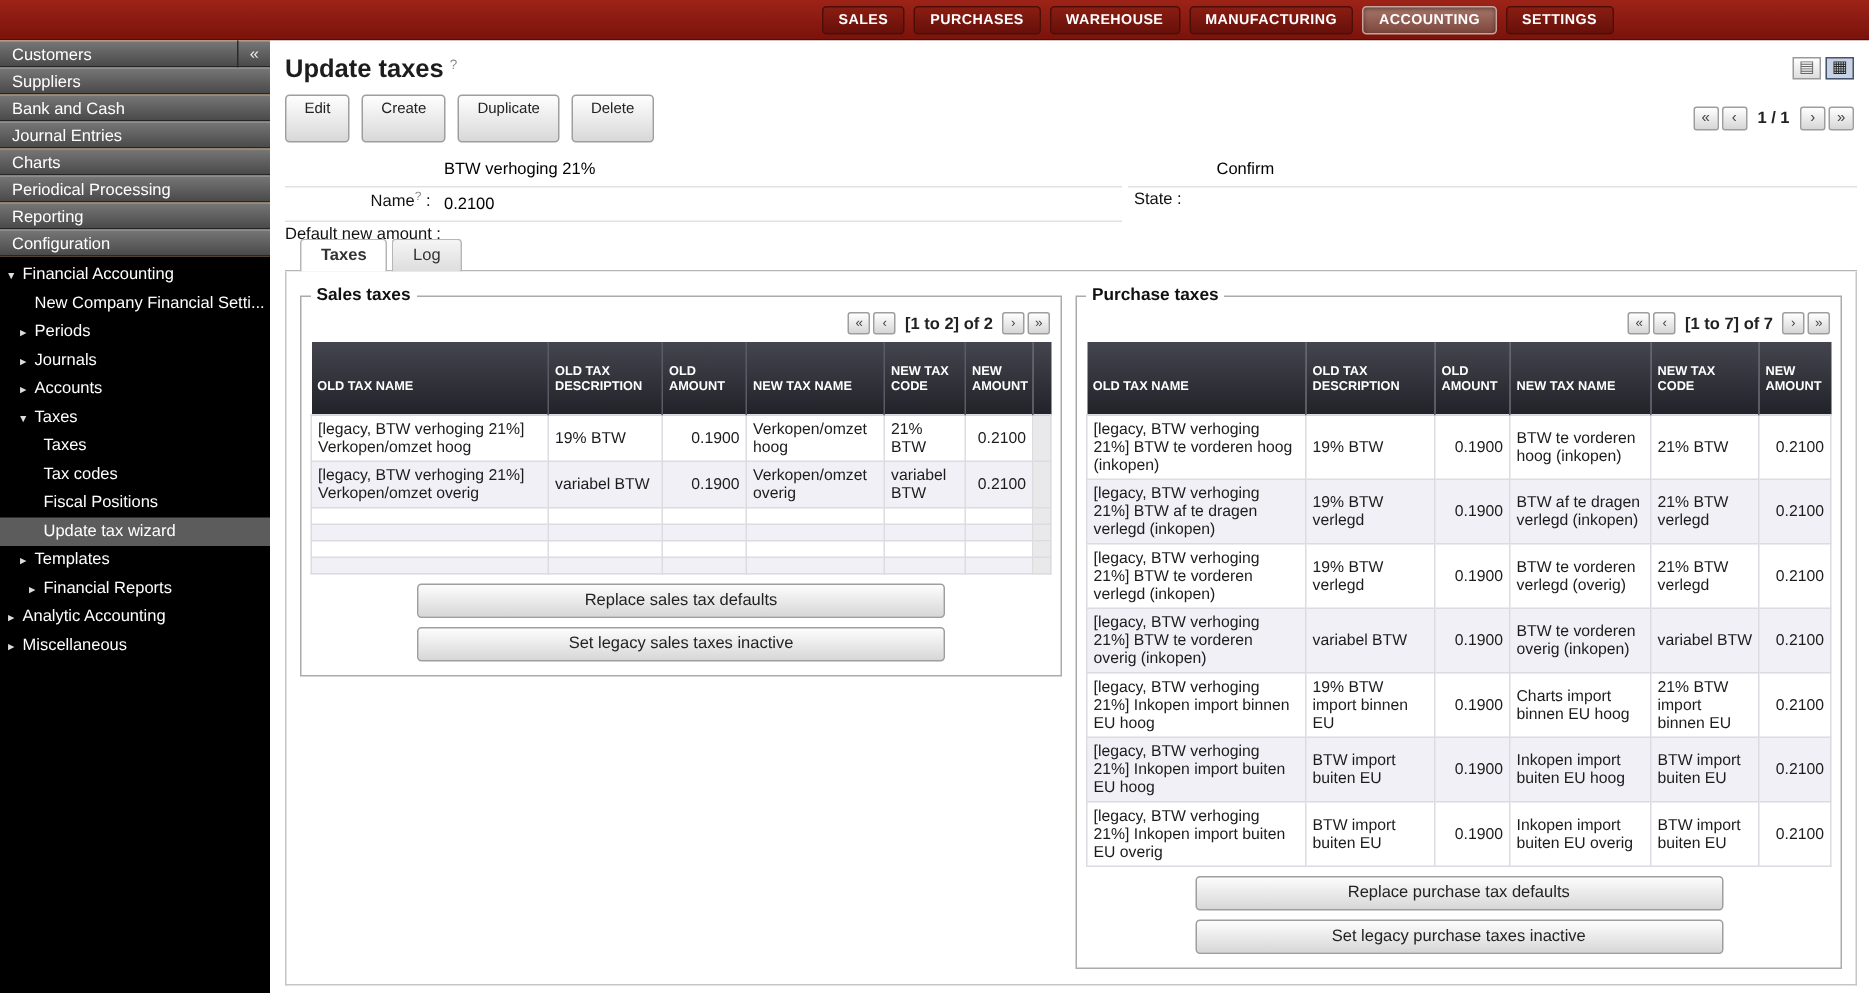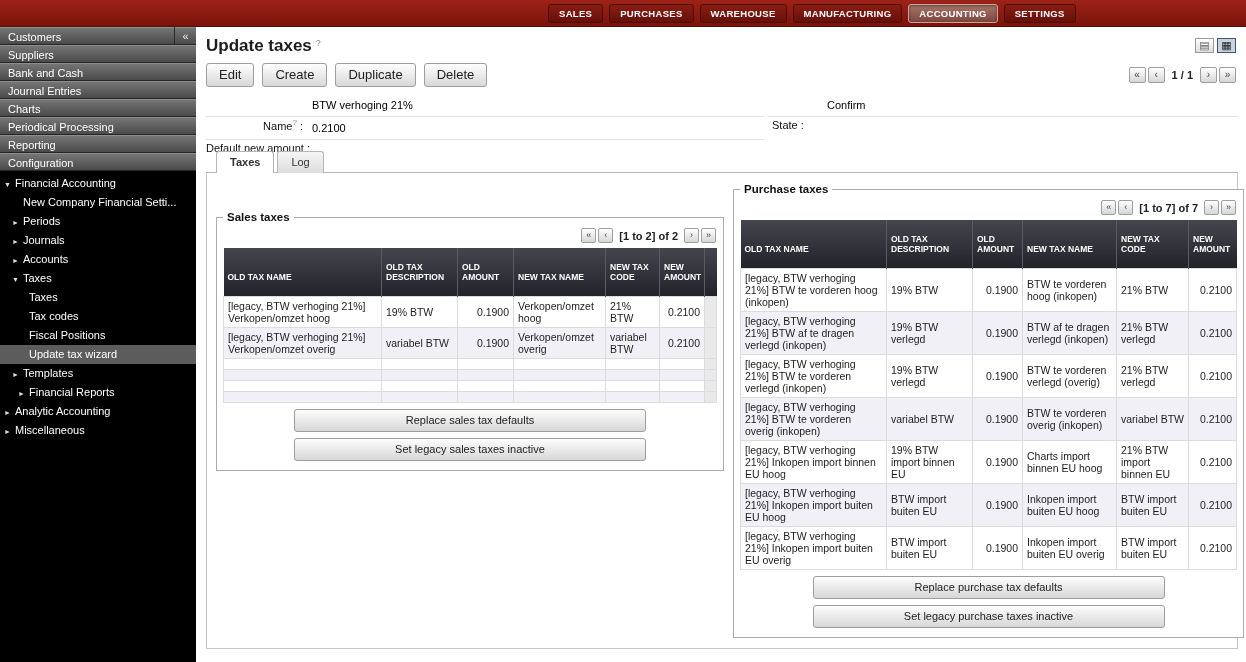--- a/index.html
+++ b/index.html
@@ -9,21 +9,21 @@
   
   .topbar { height:27px; background:linear-gradient(#9d2318,#7a130b); border-bottom:1px solid #550d06; display:flex; align-items:center; }
   .menubar { display:flex; gap:6px; margin-left:548px; }
   .top-btn { font-size:9.5px; font-weight:bold; color:#fff; background:linear-gradient(#8a1d12,#66100a);
              border:1px solid #4e0e08; border-radius:3px; padding:3px 10px; cursor:pointer; letter-spacing:.3px; }
   .top-btn.active { background:linear-gradient(#a8766b,#7d473c); border-color:#caa49c; box-shadow:inset 0 1px 3px rgba(0,0,0,.45); }
 
   .bodyrow { display:flex; height:635px; }
 
   
-  .sidebar { width:196px; background:#fdba74; display:flex; flex-direction:column; flex-shrink:0; }
+  .sidebar { width:180px; background:#fdba74; display:flex; flex-direction:column; flex-shrink:0; }
   .section { height:18px; line-height:18px; background:linear-gradient(#757575,#4a4a4a);
              border-top:1px solid #8e8e8e; border-bottom:1px solid #262626; color:#fff; font-size:11px;
              padding-left:8px; position:relative; cursor:pointer; white-space:nowrap; }
   .section .collapse { position:absolute; right:0; top:-1px; width:22px; height:20px; line-height:18px; text-align:center;
              border-left:1px solid #2a2a2a; font-size:11px; color:#eee; cursor:pointer; }
   .tree { flex:1; background:#000; padding-top:3px; }
   .tree-item { height:19px; line-height:19px; color:#fff; font-size:11px; cursor:pointer; white-space:nowrap; overflow:hidden; }
   .tree-item .arrow { display:inline-block; width:11px; font-size:7px; color:#ddd; text-align:left; }
   .lvl0 { padding-left:4px; }
   .lvl1 { padding-left:12px; }
@@ -36,21 +36,21 @@
   .title-row { display:flex; align-items:flex-start; }
   .page-title { font-size:17px; font-weight:bold; color:#1d1d1d; margin:1px 0 4px 0; }
   .help-sup { font-size:9px; color:#8a8a8a; margin-left:4px; margin-top:3px; cursor:pointer; }
   .view-switch { margin-left:auto; display:flex; gap:3px; margin-top:3px; margin-right:2px; }
   .vs-icon { width:19px; height:15px; border:1px solid #9a9a9a; background:linear-gradient(#fff,#ddd);
              font-size:11px; line-height:13px; text-align:center; color:#666; cursor:pointer; }
   .vs-icon.active { border-color:#44546e; background:#c8d2e2; color:#222; }
 
   .action-row { display:flex; align-items:center; margin:3px 0 7px 0; }
   .btn { background:linear-gradient(#fefefe,#d8d8d8); border:1px solid #9e9e9e; border-radius:3px;
-         font-size:13px; color:#222; padding:3px 12px 4px; margin-right:8px; cursor:pointer; }
+         font-size:10px; color:#222; padding:3px 12px 16px; margin-right:8px; cursor:pointer; }
   .pager { margin-left:auto; display:flex; align-items:center; gap:2px; margin-right:2px; }
   .pg-btn { width:17px; height:16px; background:linear-gradient(#fff,#d6d6d6); border:1px solid #9e9e9e;
             border-radius:2px; font-size:10px; line-height:13px; text-align:center; color:#444; cursor:pointer; }
   .pg-label { font-size:11px; font-weight:bold; color:#222; margin:0 5px; }
 
   
   .form-area { margin-top:2px; }
   .form-row { display:flex; }
   .fgroup { display:flex; border-bottom:1px solid #e2e2e2; height:23px; align-items:center; }
   .fgroup.left { width:558px; }
@@ -63,21 +63,21 @@
 
   
   .tabs { display:flex; border-bottom:1px solid #b6b6b6; padding-left:10px; margin-top:10px; }
   .tab { font-size:11px; color:#333; padding:4px 13px; border:1px solid #b6b6b6; border-bottom:none;
          background:linear-gradient(#f5f5f5,#ddd); margin-right:3px; border-radius:3px 3px 0 0; cursor:pointer; position:relative; top:1px; }
   .tab.active { background:#fff; font-weight:bold; padding-bottom:5px; }
   .tab-panel { border:1px solid #c6c6c6; border-top:none; background:#fff; padding:10px 9px; display:flex; align-items:flex-start; gap:9px; min-height:438px; }
 
   
   fieldset { border:1px solid #ababab; margin:0; padding:2px 6px 9px; background:#fff; }
-  fieldset.sales { width:508px; flex-shrink:0;margin-top:28px; }
+  fieldset.sales { width:508px; flex-shrink:0; }
   fieldset.purchase { width:511px; flex-shrink:0; }
   legend { font-size:11.5px; font-weight:bold; color:#111; padding:0 4px; }
   .grid-pager { display:flex; justify-content:flex-end; align-items:center; gap:2px; margin:3px 1px 5px 0; }
   .grid-pager .pg-btn { width:15px; height:15px; line-height:12px; font-size:9px; }
   .grid-pager .pg-label { margin:0 4px; }
 
   
   table.grid { border-collapse:collapse; width:100%; table-layout:fixed; }
   table.grid th { background:linear-gradient(#45454f,#222229); color:#fff; font-size:8.5px; font-weight:bold;
                   text-align:left; padding:14px 4px; vertical-align:bottom; border-right:1px solid #5b5b66; line-height:10px; }

